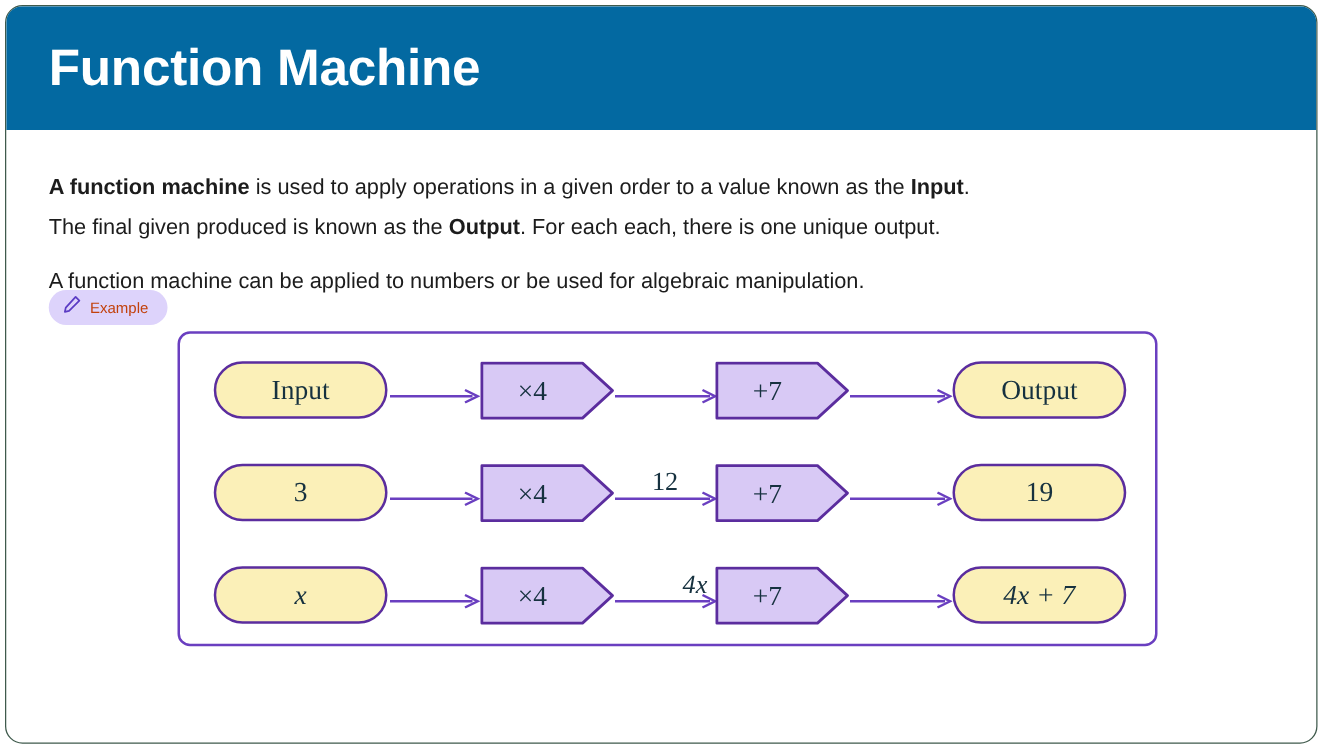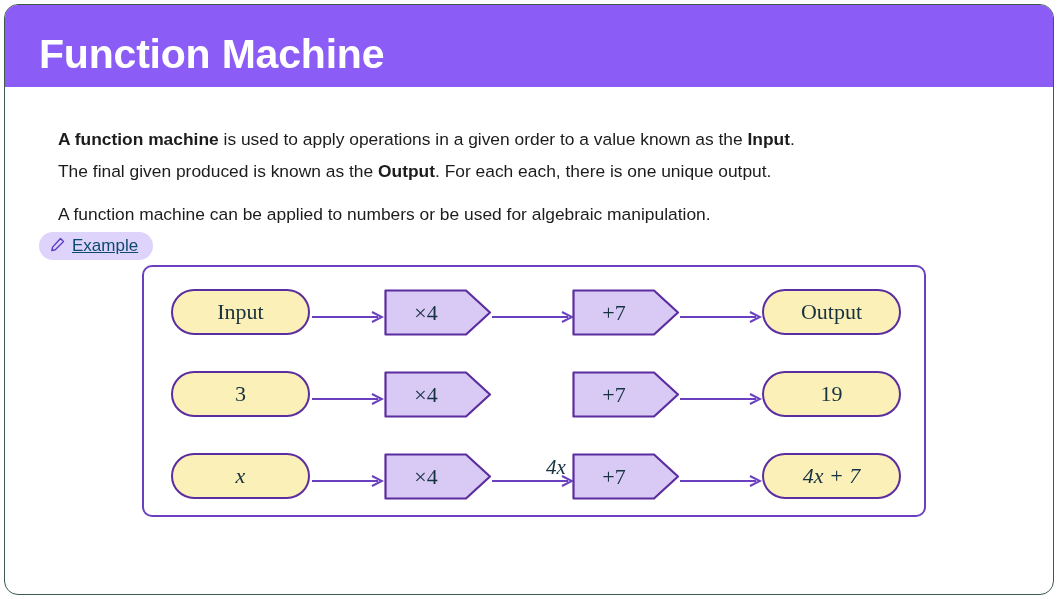--- a/index.html
+++ b/index.html
@@ -21,40 +21,39 @@
     border: 1.5px solid #3f5a4c;
     border-radius: 14px;
     overflow: hidden;
   }
 
   
   #header {
     position: absolute;
     left: 0; top: 0;
     width: 100%;
-    height: 82px;
-    background: #8b5cf6;
+    height: 99px;
+    background: #0369a1;
   }
   #header-title {
     position: absolute;
     left: 34px;
     top: 26px;
     font-size: 41px;
     font-weight: bold;
     color: #ffffff;
     letter-spacing: -0.2px;
   }
 
   
   #body-text {
     position: absolute;
     left: 34px;
-    top: 118px;
+    top: 128px;
     width: 990px;
-    margin-left: 19px;
   }
   .para {
     font-size: 17.4px;
     color: #1c1c1c;
     line-height: 32px;
     white-space: nowrap;
   }
   .para.second { margin-top: 11px; }
   .para b { font-weight: bold; }
 
@@ -65,24 +64,23 @@
     top: 227px;
     height: 28px;
     padding: 0 15px 0 11px;
     background: #ddd3fb;
     border-radius: 14px;
     display: flex;
     align-items: center;
     gap: 7px;
   }
   #example-badge .lbl {
-    font-size: 17px;
-    color: #0c4a6e;
+    font-size: 12px;
+    color: #c2410c;
     font-weight: 500;
-    text-decoration: underline;
   }
   .pencil-ico { display: block; }
 
   
   #diagram {
     position: absolute;
     left: 137px;
     top: 260px;
     width: 784px;
     height: 252px;
@@ -281,20 +279,29 @@
         </svg>
       </div>
 
       <div class="op op1">
         <svg width="108" height="47" viewBox="0 0 108 47">
           <path d="M1.5,1.5 H82 L106,23.5 L82,45.5 H1.5 Z" fill="#d8c9f5" stroke="#5b2d9e" stroke-width="2.2" stroke-linejoin="round"></path>
         </svg>
         <span class="op-label">×4</span>
       </div>
 
+      <div class="arrow-wrap w2">
+        <div class="arrow-label">12</div>
+        <div class="arrow" style="top:16px; left:0;">
+          <svg width="82" height="12" viewBox="0 0 82 12">
+            <line x1="0" y1="6" x2="76" y2="6" stroke="#6a3fc0" stroke-width="2"></line>
+            <polyline points="70,1 80,6 70,11" fill="none" stroke="#6a3fc0" stroke-width="2"></polyline>
+          </svg>
+        </div>
+      </div>
 
       <div class="op op2">
         <svg width="108" height="47" viewBox="0 0 108 47">
           <path d="M1.5,1.5 H82 L106,23.5 L82,45.5 H1.5 Z" fill="#d8c9f5" stroke="#5b2d9e" stroke-width="2.2" stroke-linejoin="round"></path>
         </svg>
         <span class="op-label">+7</span>
       </div>
 
       <div class="arrow a3">
         <svg width="82" height="12" viewBox="0 0 82 12">

